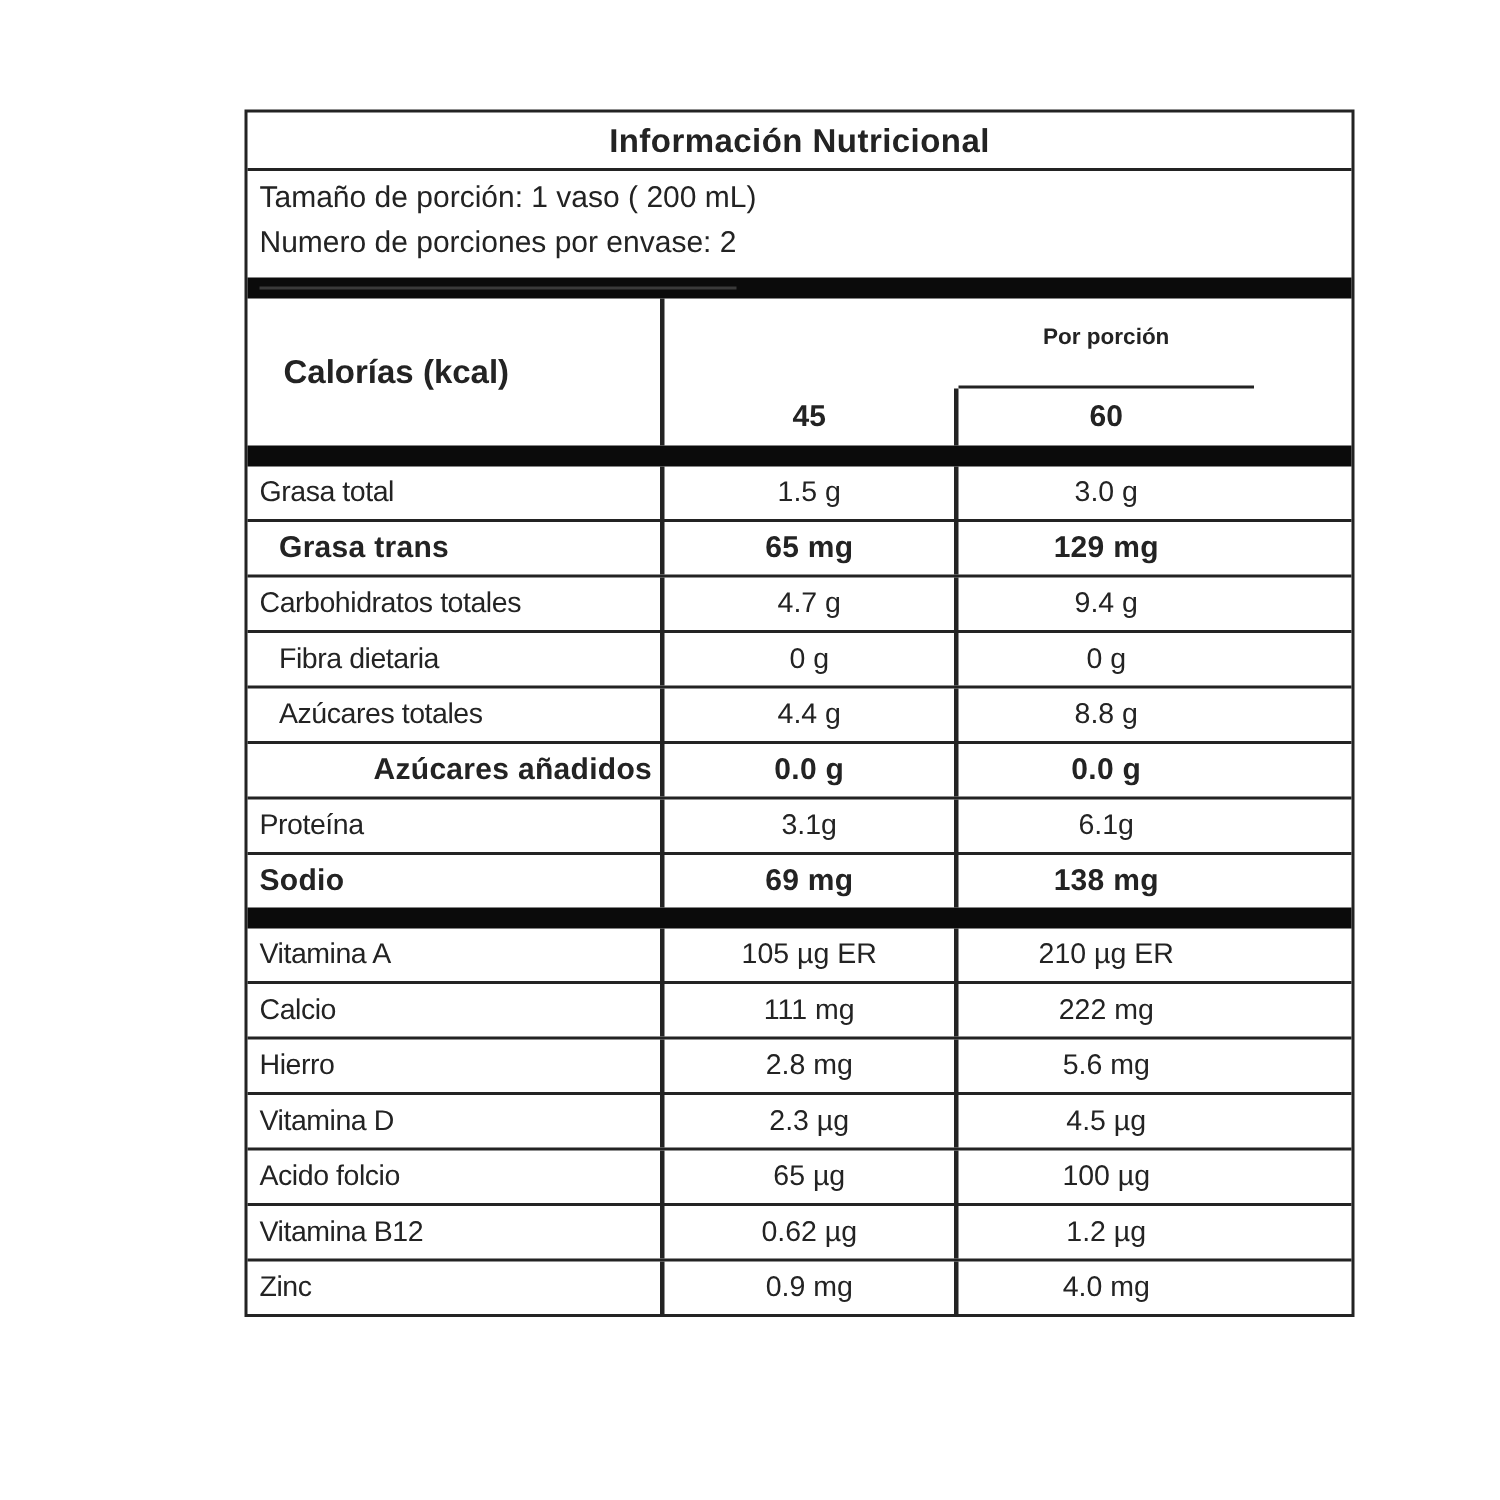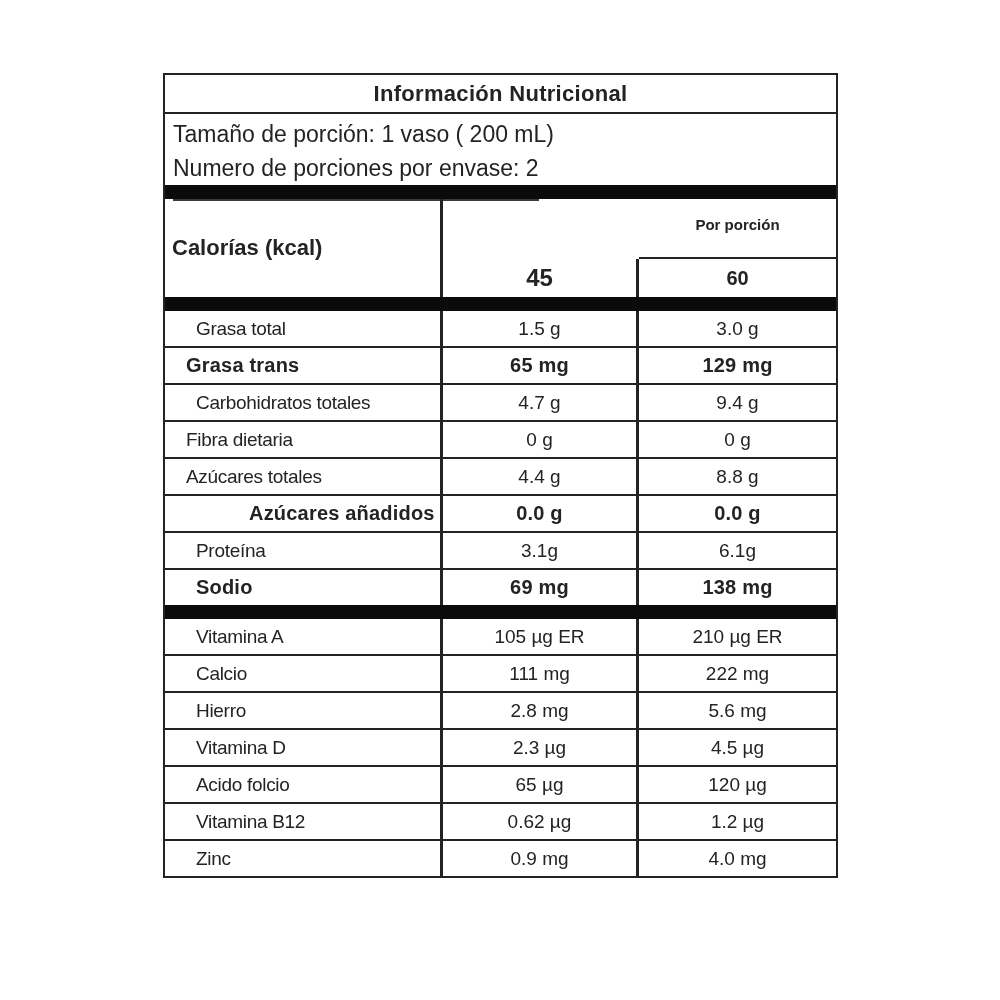--- a/index.html
+++ b/index.html
@@ -8,39 +8,39 @@
     width: 1000px;
     height: 1000px;
     background: #ffffff;
     font-family: "Liberation Sans", sans-serif;
     color: #232323;
   }
   .label-wrap {
     position: absolute;
     left: 163px;
     top: 73px;
-    width: 675px;
+    width: 740px;
     box-sizing: border-box;
     border: 2px solid #232323;
     background: #ffffff;
   }
   .title-row {
     height: 37px;
     display: flex;
     align-items: center;
     justify-content: center;
     font-weight: bold;
     font-size: 22px;
     border-bottom: 2px solid #232323;
     letter-spacing: 0.3px;
   }
   .serving {
     height: 71px;
     padding: 3px 8px 0 8px;
-    font-size: 23px;
+    font-size: 20px;
     box-sizing: border-box;
   }
   .serving .line1 { display: block; margin-top: 4px; }
   .serving .line2 {
     display: inline-block;
     margin-top: 7px;
     padding-bottom: 17px;
     border-bottom: 2px solid #3a3a3a;
   }
   .bar {
@@ -51,21 +51,21 @@
   .cal-section {
     display: grid;
     grid-template-columns: 278px 196px 197px;
     grid-template-rows: 60px 38px;
   }
   .cal-label {
     grid-row: 1 / 3;
     grid-column: 1;
     display: flex;
     align-items: center;
-    padding-left: 7px;
+    padding-left: 24px;
     font-weight: bold;
     font-size: 22px;
     border-right: 3px solid #232323;
     box-sizing: border-box;
   }
   .cal-h2 {
     grid-row: 1; grid-column: 2;
     display: flex; align-items: flex-end; justify-content: center;
     font-size: 20px;
     padding-bottom: 6px;
@@ -79,21 +79,21 @@
     font-size: 15px;
     font-weight: bold;
     padding-bottom: 24px;
     border-bottom: 2px solid #232323;
     box-sizing: border-box;
     margin-top: 12px;
   }
   .cal-v2 {
     grid-row: 2; grid-column: 2;
     display: flex; align-items: center; justify-content: center;
-    font-size: 24px; font-weight: bold;
+    font-size: 20px; font-weight: bold;
     border-right: 3px solid #232323;
     box-sizing: border-box;
   }
   .cal-v3 {
     grid-row: 2; grid-column: 3;
     display: flex; align-items: center; justify-content: center;
     font-size: 20px; font-weight: bold;
     box-sizing: border-box;
   }
   
@@ -109,21 +109,21 @@
     box-sizing: border-box;
     font-size: 19px;
     overflow: hidden;
     white-space: nowrap;
   }
   .cell.name { padding-left: 8px; letter-spacing: -0.3px; }
   .cell.val  { justify-content: center; }
   .cell.c1 { border-right: 3px solid #232323; }
   .cell.c2 { border-right: 3px solid #232323; }
   .row.bold .cell { font-weight: bold; font-size: 20px; letter-spacing: 0.2px; }
-  .row .indent-0 { padding-left: 20px; margin-left: 11px; }
+  .row .indent-0 { padding-left: 8px; }
   .row .indent-1 { padding-left: 21px; }
   .row .indent-2 { padding-left: 40px; margin-left: 44px; }
 </style>
 </head>
 <body>
 
 <div class="label-wrap">
 
   <div class="title-row">Información Nutricional</div>
 
@@ -217,21 +217,21 @@
 
   <div class="row">
     <div class="cell name c1 indent-0">Vitamina D</div>
     <div class="cell val c2">2.3 µg</div>
     <div class="cell val c3">4.5 µg</div>
   </div>
 
   <div class="row">
     <div class="cell name c1 indent-0">Acido folcio</div>
     <div class="cell val c2">65 µg</div>
-    <div class="cell val c3">120 µg</div>
+    <div class="cell val c3">100 µg</div>
   </div>
 
   <div class="row">
     <div class="cell name c1 indent-0">Vitamina B12</div>
     <div class="cell val c2">0.62 µg</div>
     <div class="cell val c3">1.2 µg</div>
   </div>
 
   <div class="row">
     <div class="cell name c1 indent-0">Zinc</div>

